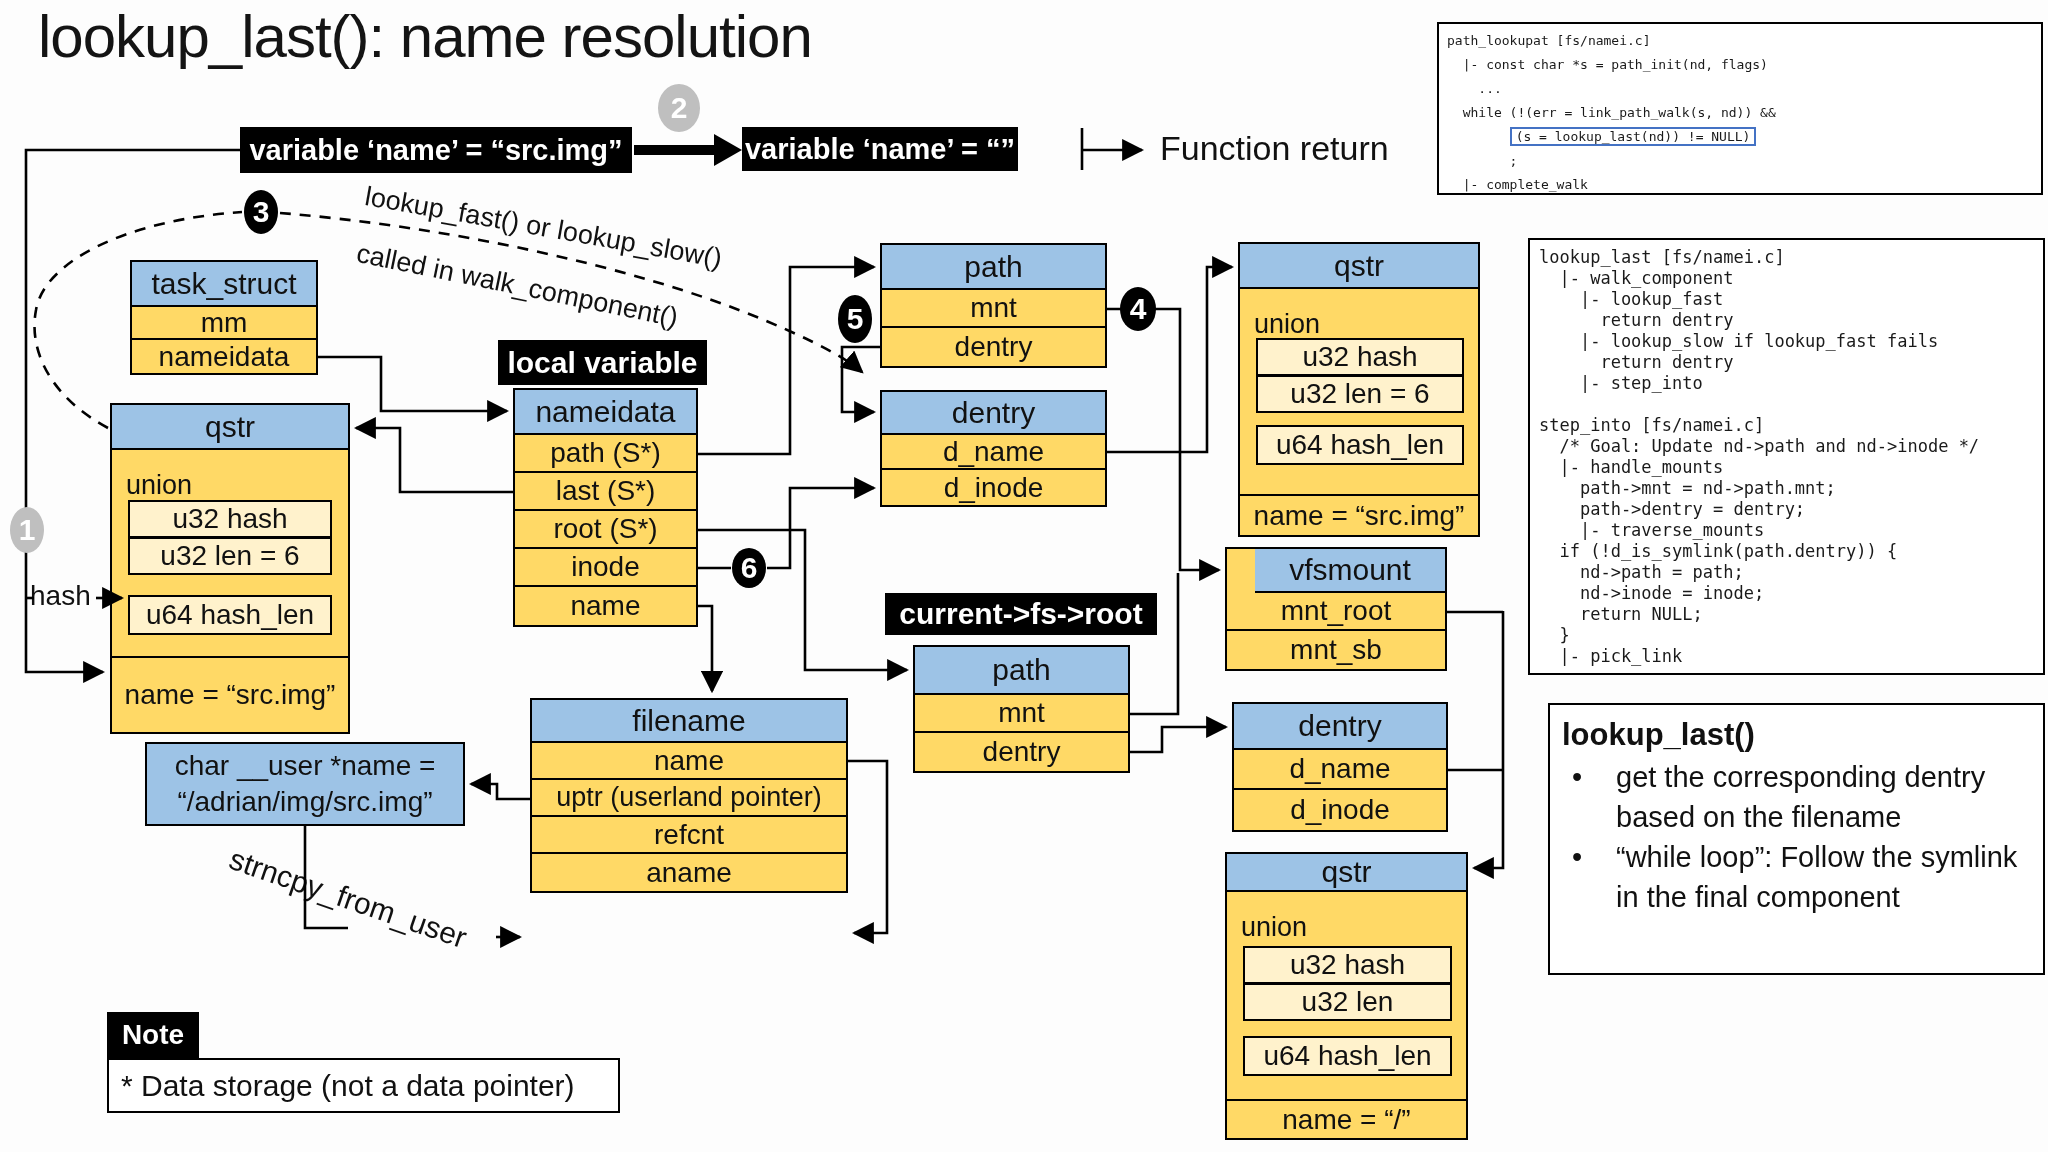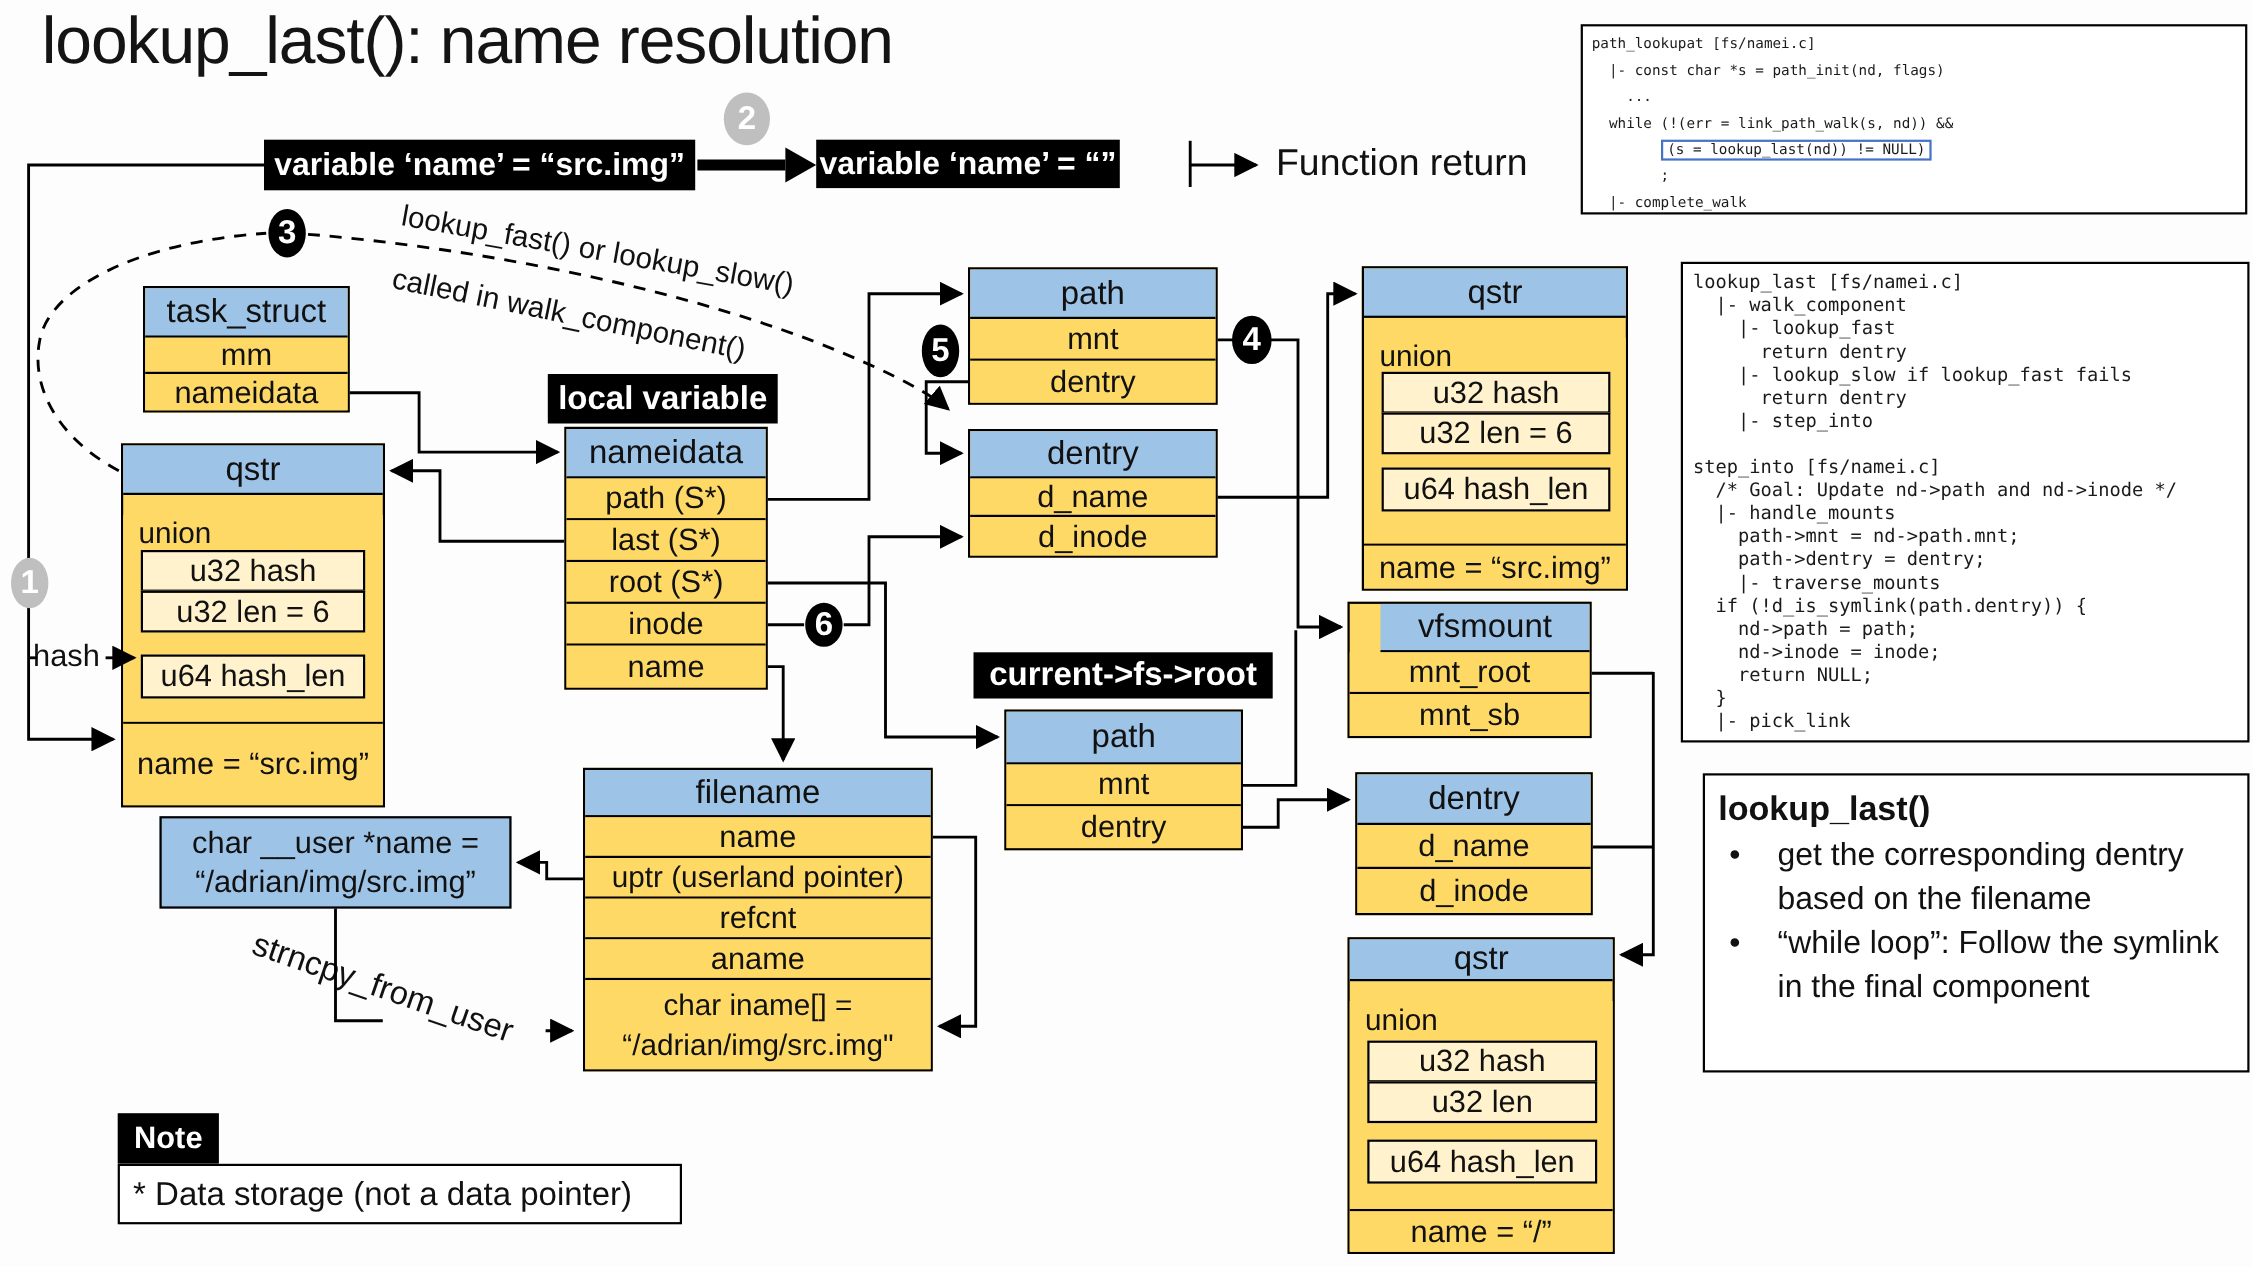--- a/index.html
+++ b/index.html
@@ -150,24 +150,20 @@
   <div class="row" style="height:38px;">mnt</div>
   <div class="row" style="height:38px;">dentry</div>
 </div>
 
 <div class="sbox" style="left:530px;top:698px;width:318px;">
   <div class="hdr" style="height:43px;">filename</div>
   <div class="row" style="height:37px;">name</div>
   <div class="row" style="height:37px;font-size:27px;">uptr (userland pointer)</div>
   <div class="row" style="height:37px;">refcnt</div>
   <div class="row" style="height:37px;">aname</div>
-  <div class="row tworow" style="height:81px;font-size:27px;">
-    <span>char iname[] =</span>
-    <span>“/adrian/img/src.img"</span>
-  </div>
 </div>
 
 <div class="abs" style="left:145px;top:742px;width:320px;height:84px;background:#9DC3E6;border:2.5px solid #000;
      box-sizing:border-box;display:flex;flex-direction:column;align-items:center;justify-content:center;font-size:28px;line-height:36px;">
   <span>char __user *name =</span>
   <span>“/adrian/img/src.img”</span>
 </div>
 
 <div class="codebox" id="code-top"><span>path_lookupat [fs/namei.c]
   |- const char *s = path_init(nd, flags)

